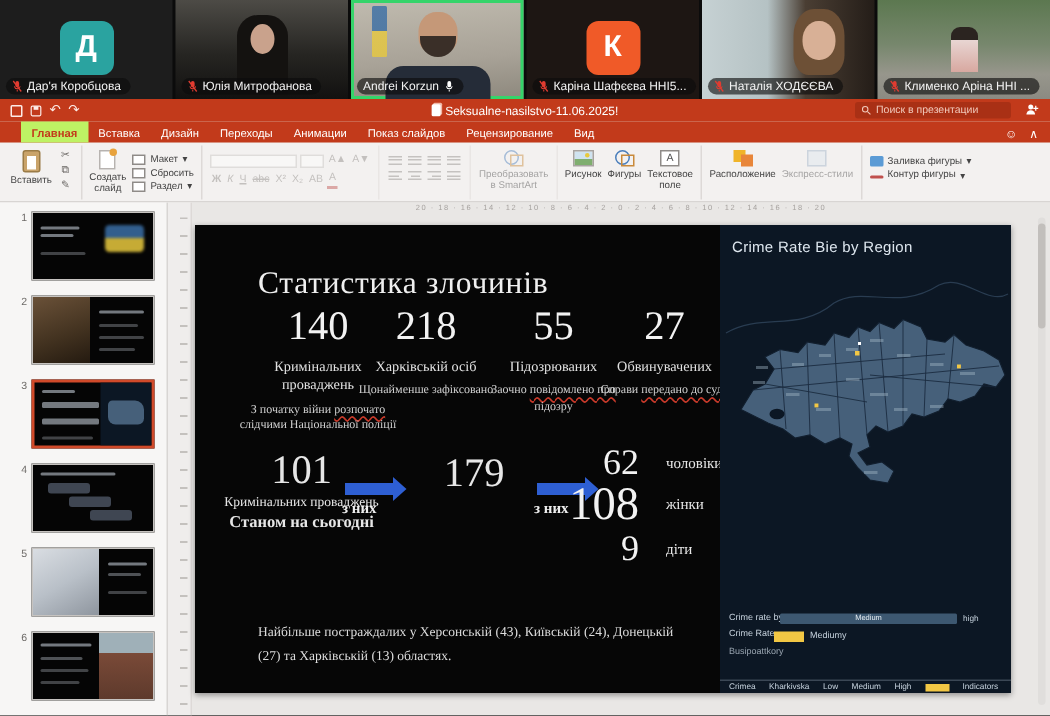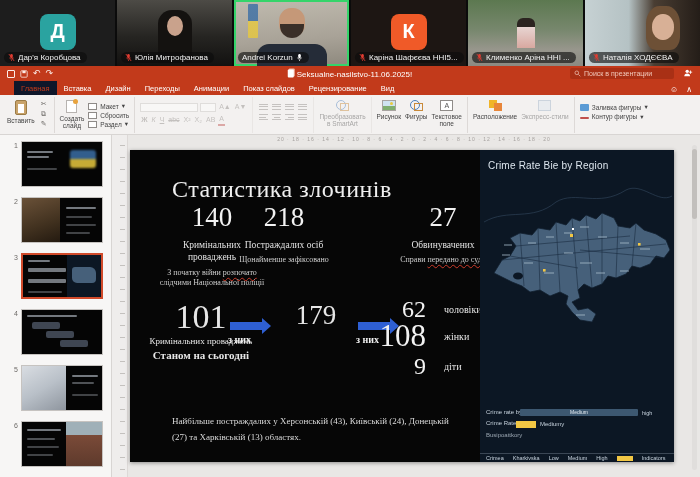--- a/index.html
+++ b/index.html
@@ -30,21 +30,21 @@
   .ppt { position:absolute; top:66px; left:0; width:700px; height:411px; }
   .titlebar { height:15px; background:#c23a1b; position:relative; display:flex; align-items:center; color:#fff; }
   .qat { display:flex; gap:5px; margin-left:7px; align-items:center; font-size:9px; line-height:1; color:#fdece7; }
   .qat .box { width:8px; height:8px; border:1px solid #fdece7; border-radius:1px; }
   .tb-title { position:absolute; left:50%; top:50%; transform:translate(-50%,-50%); font-size:8px; display:flex; gap:3px; align-items:center; white-space:nowrap; }
   .doc-ico { width:6px; height:8px; background:#fff; border-radius:1px; box-shadow:1px -1px 0 #f0b9a8; }
   .searchbox { position:absolute; right:26px; top:2px; width:104px; height:11px; background:#a93015; border-radius:2px; color:#f2cabc; font-size:7px; display:flex; align-items:center; padding:0 4px; gap:3px; }
   .share-ico { position:absolute; right:7px; top:2px; }
   .tabrow { height:14px; background:#c23a1b; display:flex; align-items:flex-end; padding-left:14px; position:relative; }
   .tab { color:#fff; font-size:7.5px; padding:2.5px 7px 2.5px; white-space:nowrap; }
-  .tab.active { background:#0f172a; color:#c23a1b; font-weight:normal; }
+  .tab.active { background:#bef264; color:#c23a1b; font-weight:bold; }
   .tabrow .right { position:absolute; right:8px; bottom:1px; color:#fff; font-size:8px; display:flex; gap:8px; align-items:center; }
 
   .ribbon { height:40px; background:#f3f1f0; border-bottom:1px solid #d8d5d3; display:flex; padding:2px 2px 1px; color:#3f3d3b; }
   .rg { border-right:1px solid #ddd9d7; padding:1px 5px; display:flex; gap:4px; align-items:flex-start; }
   .rlabel { font-size:6.5px; line-height:1.15; text-align:center; color:#444; }
   .bigbtn { display:flex; flex-direction:column; align-items:center; gap:2px; padding-top:2px; }
   .minirow { display:flex; flex-direction:column; gap:2px; padding-top:2px; }
   .mini { width:10px; height:8px; font-size:7px; line-height:8px; color:#6a6764; text-align:center; }
   .clipboard { width:12px; height:15px; background:#c9a36a; border:1px solid #9a7b46; border-radius:2px; position:relative; }
   .clipboard:after { content:""; position:absolute; left:2px; top:3px; width:6px; height:9px; background:#fff; }
@@ -88,31 +88,31 @@
 
   .vruler { position:absolute; left:112px; top:0; width:16px; height:342px; background:#efedec; border-right:1px solid #ddd9d7;
     background-image:repeating-linear-gradient(180deg,#c4c1be 0 1px,transparent 1px 12px); background-position:right 2px top 10px; background-size:5px 100%; background-repeat:no-repeat; }
   .slidearea { position:absolute; left:128px; top:0; right:0; bottom:0; }
   .hruler { height:8px; font-size:5px; color:#a5a19e; letter-spacing:1px; white-space:nowrap; overflow:hidden; text-align:center; padding-top:1px; }
   .scrollbar { position:absolute; right:3px; top:10px; width:5px; height:325px; background:#e0dedc; border-radius:3px; }
   .scrollbar i { position:absolute; left:0; top:4px; width:5px; height:70px; background:#c2bfbc; border-radius:3px; display:block; }
 
   
   .slide { position:absolute; left:2px; top:15px; width:544px; height:312px; background:#060606; box-shadow:0 1px 4px rgba(0,0,0,.4); font-family:"Liberation Serif", serif; color:#e6e6e6; }
-  .s-title { position:absolute; left:42px; top:26px; font-size:24px; letter-spacing:.5px; color:#efefef; }
+  .s-title { position:absolute; left:42px; top:26px; font-size:21px; letter-spacing:.5px; color:#efefef; }
   .stat { position:absolute; top:52px; text-align:center; }
   .stat .num { font-size:27px; color:#f2f2f2; }
   .stat .lab { font-size:9.5px; margin-top:6px; line-height:1.3; color:#e2e2e2; }
   .stat .sub { font-size:8px; margin-top:4px; line-height:1.35; color:#cfcfcf; }
   .sp { text-decoration:underline; text-decoration-style:wavy; text-decoration-color:#cc3a2a; text-decoration-thickness:1px; text-underline-offset:2px; }
   .st1 { left:28px; width:108px; } .st2 { left:104px; width:100px; } .st3 { left:194px; width:90px; } .st4 { left:268px; width:90px; }
 
   .fcol { position:absolute; text-align:center; }
   .f1 { left:18px; top:148px; width:106px; }
-  .f1 .num { font-size:34px; } .f1 .lab { font-size:9px; line-height:1.25; } .f1 .boldsub { font-size:11px; font-weight:bold; margin-top:2px; line-height:1.2; }
+  .f1 .num { font-size:27px; } .f1 .lab { font-size:9px; line-height:1.25; } .f1 .boldsub { font-size:11px; font-weight:bold; margin-top:2px; line-height:1.2; }
   .f2 { left:146px; top:150px; width:80px; }
   .f2 .num { font-size:27px; } .f2 .lab { font-size:9.5px; line-height:1.3; margin-top:2px; }
   .arrow { position:absolute; height:8px; background:#2e5fd3; }
   .arrow:after { content:""; position:absolute; right:-9px; top:-4px; border-left:9px solid #2e5fd3; border-top:8px solid transparent; border-bottom:8px solid transparent; }
   .a1 { left:100px; top:172px; width:32px; }
   .a2 { left:228px; top:172px; width:32px; }
   .alab { position:absolute; font-size:10px; font-weight:bold; color:#efefef; }
   .al1 { left:98px; top:184px; } .al2 { left:226px; top:184px; }
   .bd-num { position:absolute; width:56px; text-align:right; color:#f2f2f2; }
   .bd-lab { position:absolute; left:314px; font-size:10px; color:#e6e6e6; }
@@ -190,44 +190,44 @@
         <svg width="7" height="9" viewBox="0 0 10 12">
             <rect x="3.2" y="1" width="3.6" height="6" rx="1.8" fill="#e03c31"></rect>
             <path d="M2.2 6.2a2.9 3 0 0 0 5.6 0" stroke="#e03c31" stroke-width="1" fill="none"></path>
             <line x1="5" y1="9.4" x2="5" y2="11" stroke="#e03c31"></line>
             <line x1="1.2" y1="1" x2="8.8" y2="11" stroke="#e03c31" stroke-width="1.2"></line>
           </svg>
         <span>Каріна Шафєєва ННІ5...</span>
       </div>
     </div>
 
-    <div class="tile t-klymenko">
-      <div class="person"></div>
-      <div class="npill">
-        <svg width="7" height="9" viewBox="0 0 10 12">
-            <rect x="3.2" y="1" width="3.6" height="6" rx="1.8" fill="#e03c31"></rect>
-            <path d="M2.2 6.2a2.9 3 0 0 0 5.6 0" stroke="#e03c31" stroke-width="1" fill="none"></path>
-            <line x1="5" y1="9.4" x2="5" y2="11" stroke="#e03c31"></line>
-            <line x1="1.2" y1="1" x2="8.8" y2="11" stroke="#e03c31" stroke-width="1.2"></line>
-          </svg>
-        <span>Клименко Аріна ННІ ...</span>
-      </div>
-    </div>
-
     <div class="tile t-natalia">
       <div class="hair"></div>
       <div class="face"></div>
       <div class="npill">
         <svg width="7" height="9" viewBox="0 0 10 12">
             <rect x="3.2" y="1" width="3.6" height="6" rx="1.8" fill="#e03c31"></rect>
             <path d="M2.2 6.2a2.9 3 0 0 0 5.6 0" stroke="#e03c31" stroke-width="1" fill="none"></path>
             <line x1="5" y1="9.4" x2="5" y2="11" stroke="#e03c31"></line>
             <line x1="1.2" y1="1" x2="8.8" y2="11" stroke="#e03c31" stroke-width="1.2"></line>
           </svg>
         <span>Наталія ХОДЄЄВА</span>
+      </div>
+    </div>
+
+    <div class="tile t-klymenko">
+      <div class="person"></div>
+      <div class="npill">
+        <svg width="7" height="9" viewBox="0 0 10 12">
+            <rect x="3.2" y="1" width="3.6" height="6" rx="1.8" fill="#e03c31"></rect>
+            <path d="M2.2 6.2a2.9 3 0 0 0 5.6 0" stroke="#e03c31" stroke-width="1" fill="none"></path>
+            <line x1="5" y1="9.4" x2="5" y2="11" stroke="#e03c31"></line>
+            <line x1="1.2" y1="1" x2="8.8" y2="11" stroke="#e03c31" stroke-width="1.2"></line>
+          </svg>
+        <span>Клименко Аріна ННІ ...</span>
       </div>
     </div>
   </div>
 
   <div class="ppt">
 
     <div class="titlebar">
       <div class="qat">
         <span class="box"></span>
         <svg width="8" height="8" viewBox="0 0 10 10">
@@ -499,22 +499,27 @@
         <div class="slide">
           <div class="s-title">Статистика злочинів</div>
 
           <div class="stat st1">
             <div class="num">140</div>
             <div class="lab">Кримінальних проваджень</div>
             <div class="sub"><span>З початку війни </span><span class="sp">розпочато</span><span> слідчими Національної поліції</span></div>
           </div>
           <div class="stat st2">
             <div class="num">218</div>
-            <div class="lab">Постраждалих осіб</div>
+            <div class="lab">Харківській осіб</div>
             <div class="sub"><span>Щонайменше зафіксовано</span><span class="sp"></span><span></span></div>
+          </div>
+          <div class="stat st3">
+            <div class="num">55</div>
+            <div class="lab">Підозрюваних</div>
+            <div class="sub"><span>Заочно </span><span class="sp">повідомлено про</span><span> підозру</span></div>
           </div>
           <div class="stat st4">
             <div class="num">27</div>
             <div class="lab">Обвинувачених</div>
             <div class="sub"><span>Справи </span><span class="sp">передано до суду</span><span></span></div>
           </div>
 
           <div class="fcol f1">
             <div class="num">101</div>
             <div class="lab">Кримінальних проваджень</div>

